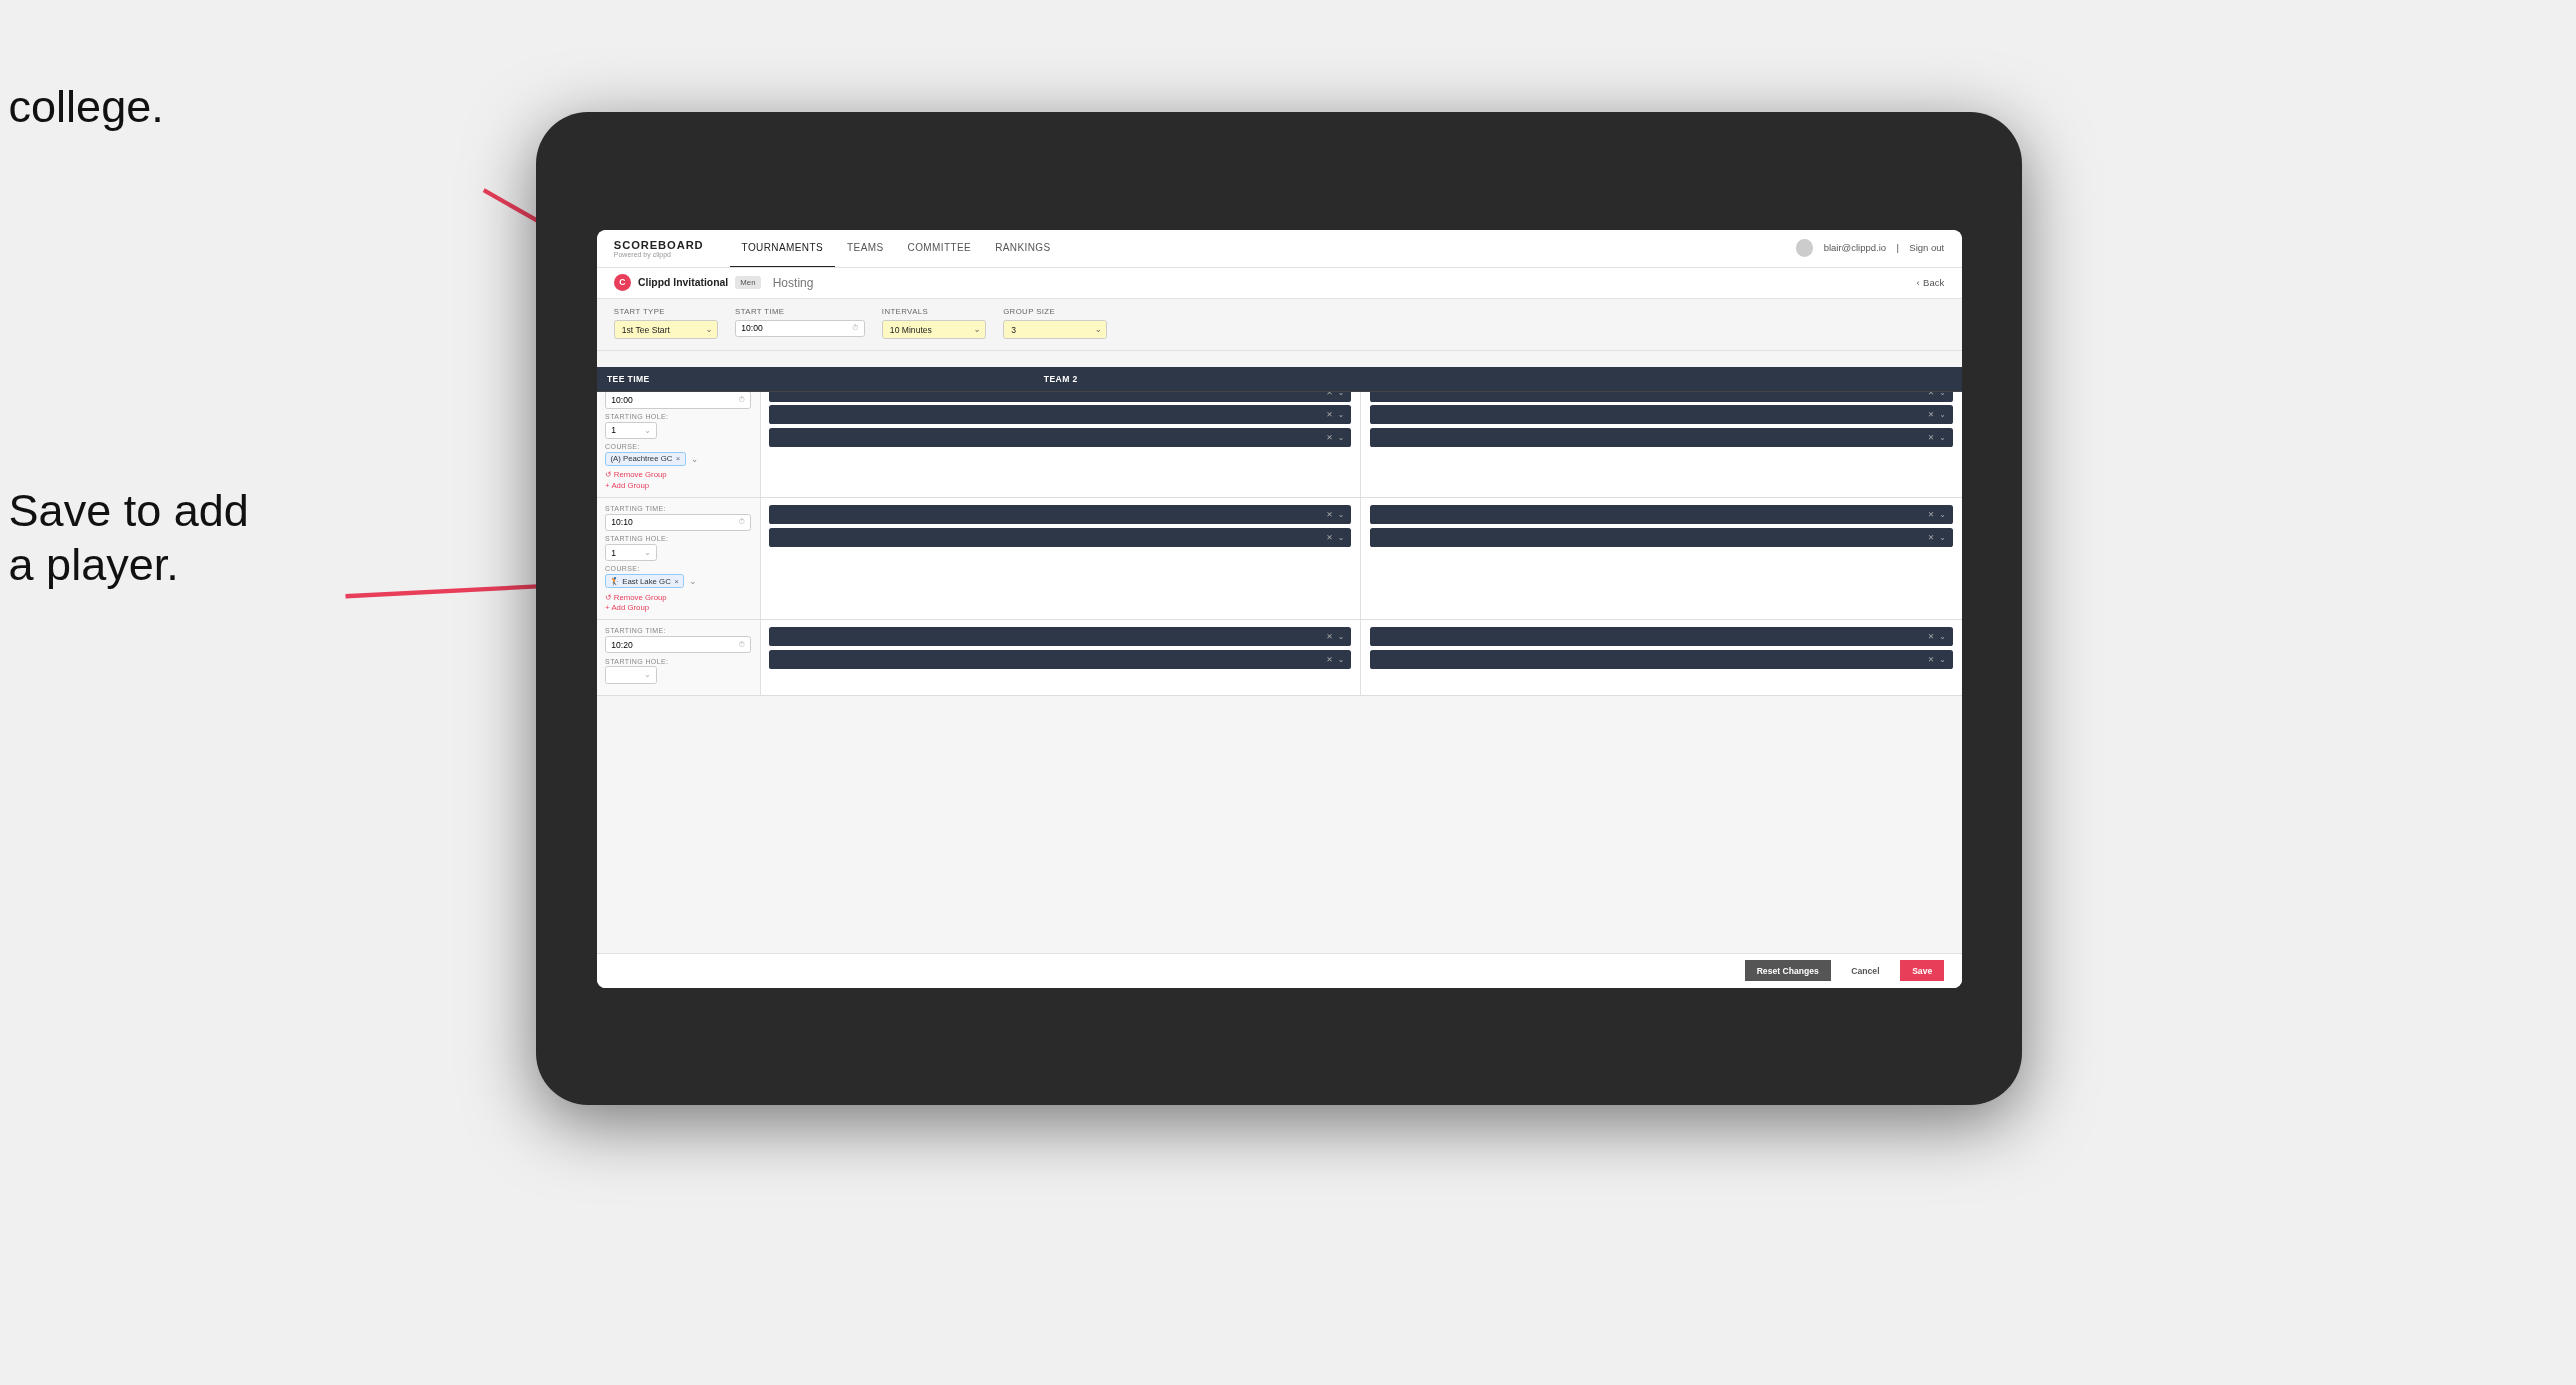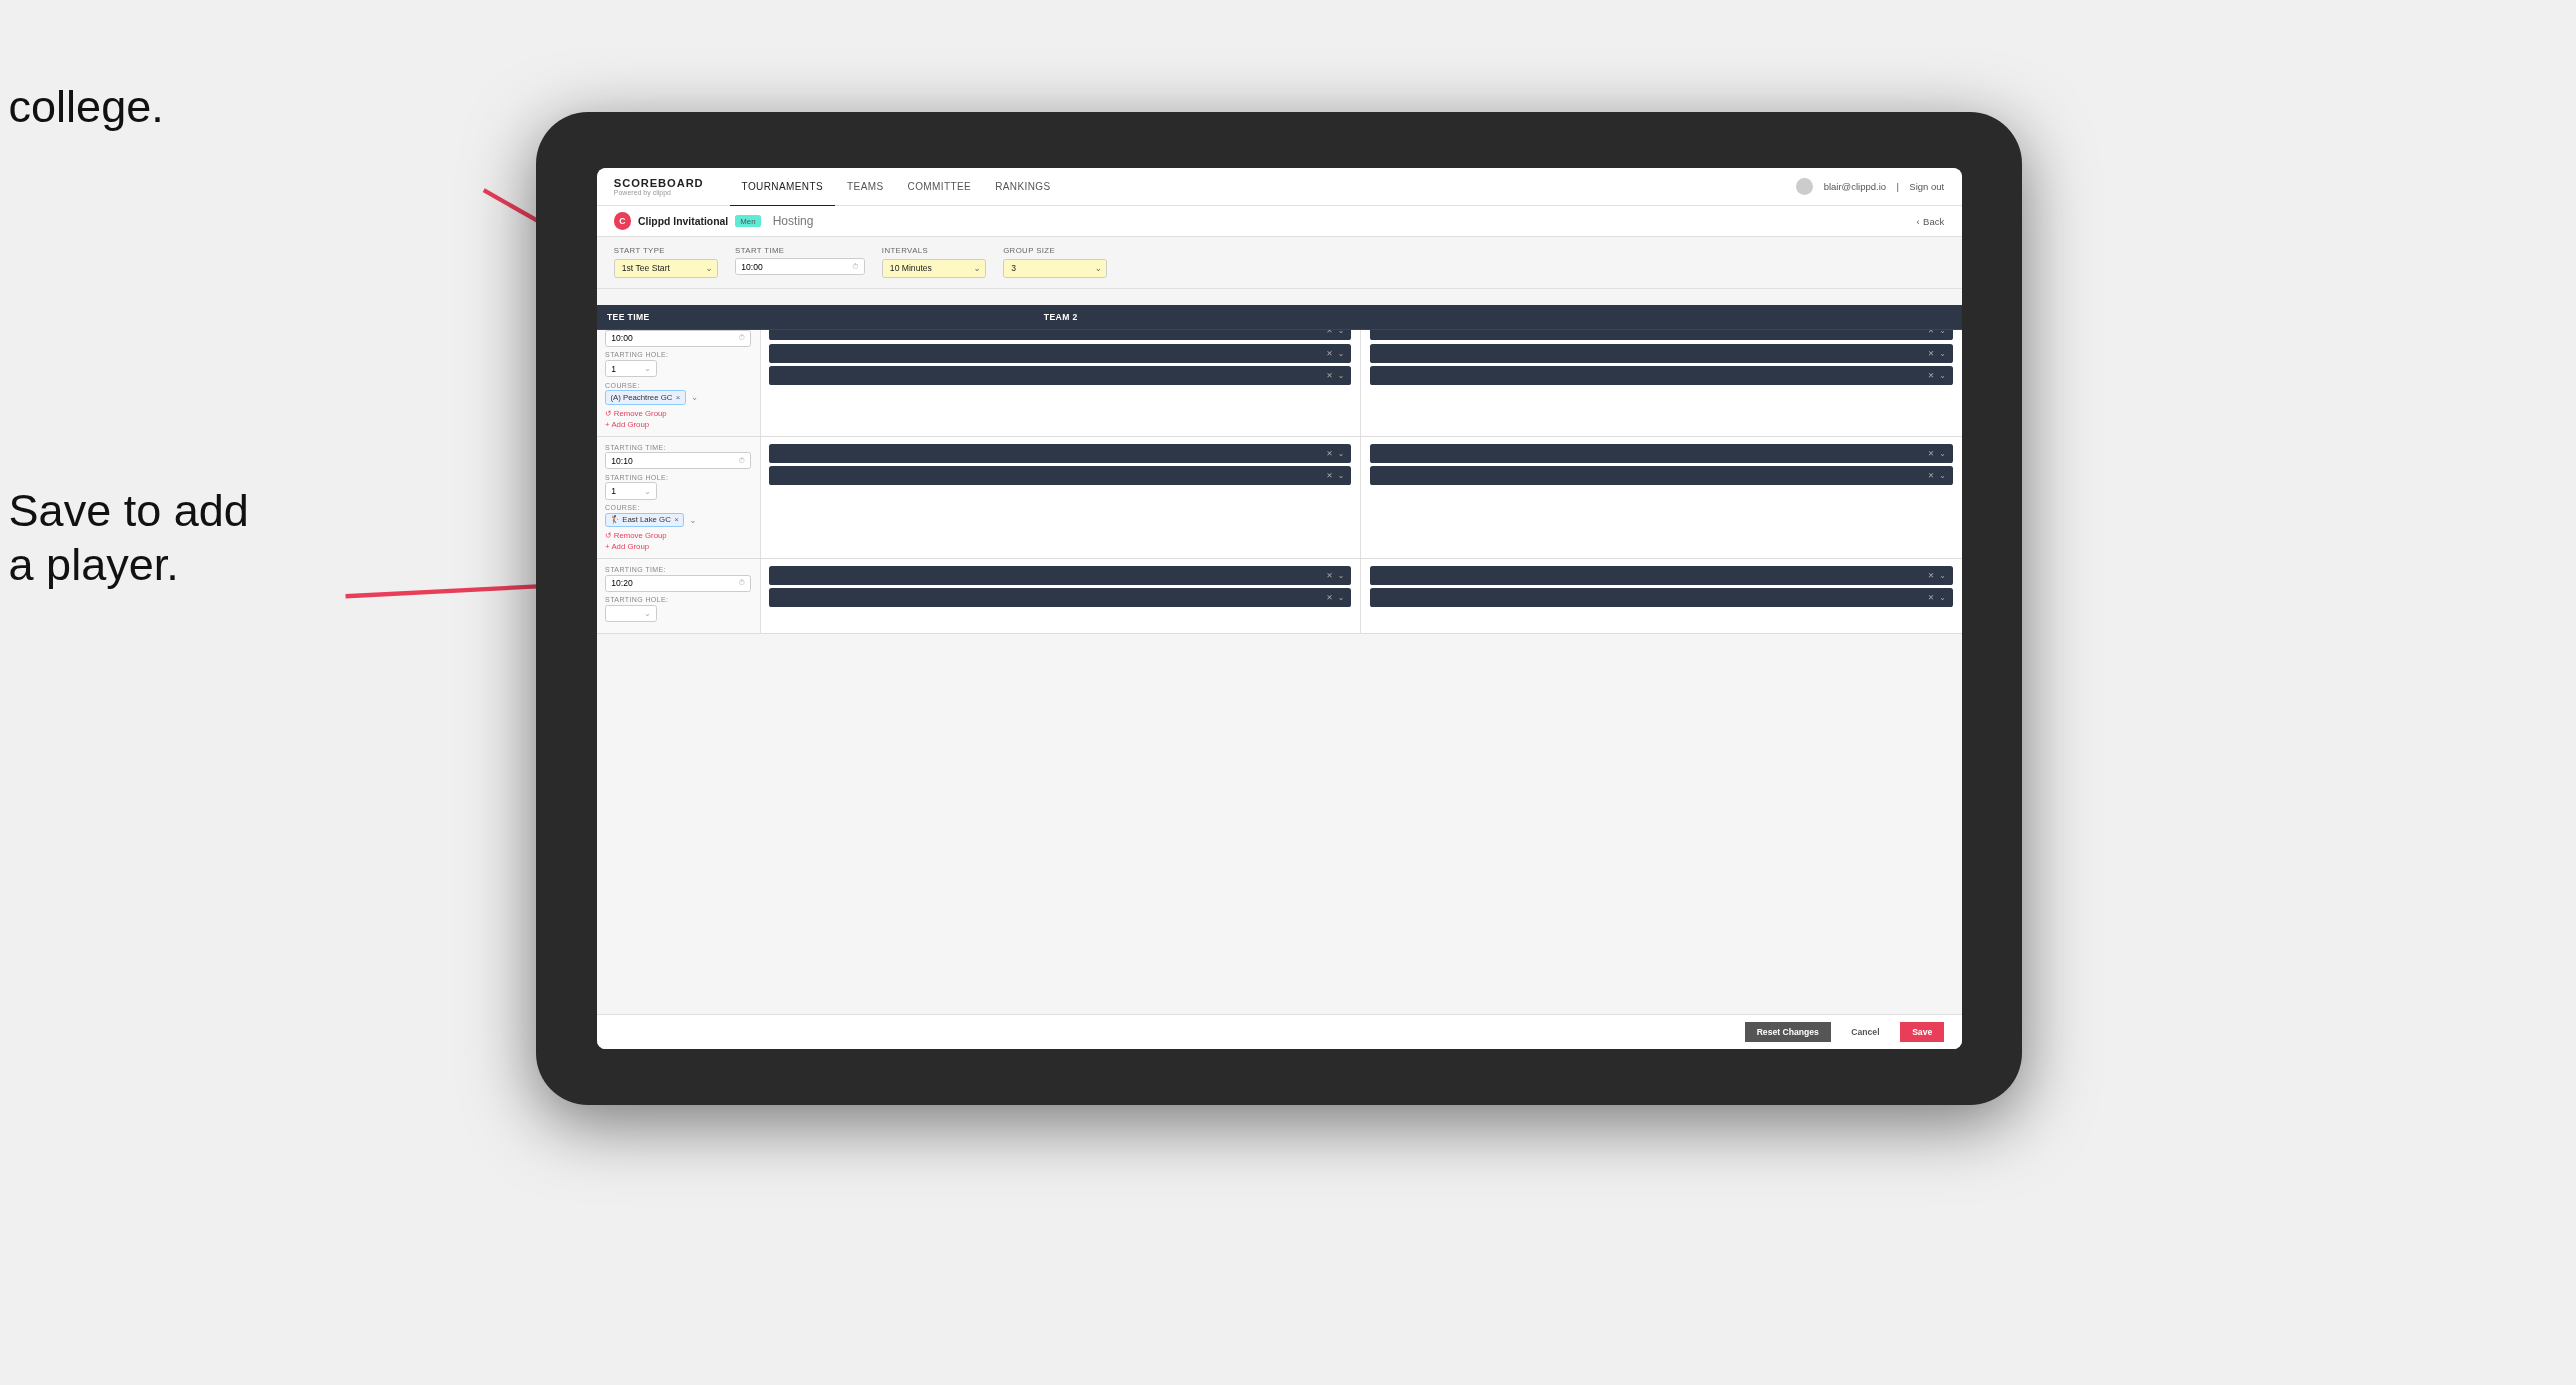--- a/index.html
+++ b/index.html
@@ -45,21 +45,21 @@
       background: #2a2a2a;
       border-radius: 52px;
       box-shadow: 0 17.3px 69px rgba(0,0,0,0.5);
       display: flex;
       align-items: center;
       justify-content: center;
     }
 
     .tablet-screen {
       width: 1365px;
-      height: 881px;
+      height: 758px;
       background: #f5f5f5;
       border-radius: 8.6px;
       overflow: hidden;
       display: flex;
       flex-direction: column;
     }
 
     
     .nav-bar {
       background: #fff;
@@ -148,21 +148,21 @@
       margin-right: 7px;
       flex-shrink: 0;
     }
     .tournament-title {
       font-size: 10.4px;
       font-weight: 600;
       color: #222;
     }
     .tournament-badge {
       margin-left: 7px;
-      background: #5eead4;
+      background: #e5e5e5;
       color: #555;
       font-size: 7.8px;
       padding: 1.7px 5.2px;
       border-radius: 2.6px;
     }
     .hosting-label {
       margin-left: 12px;
       font-size: 12px;
       color: #777;
       text-align: center;

